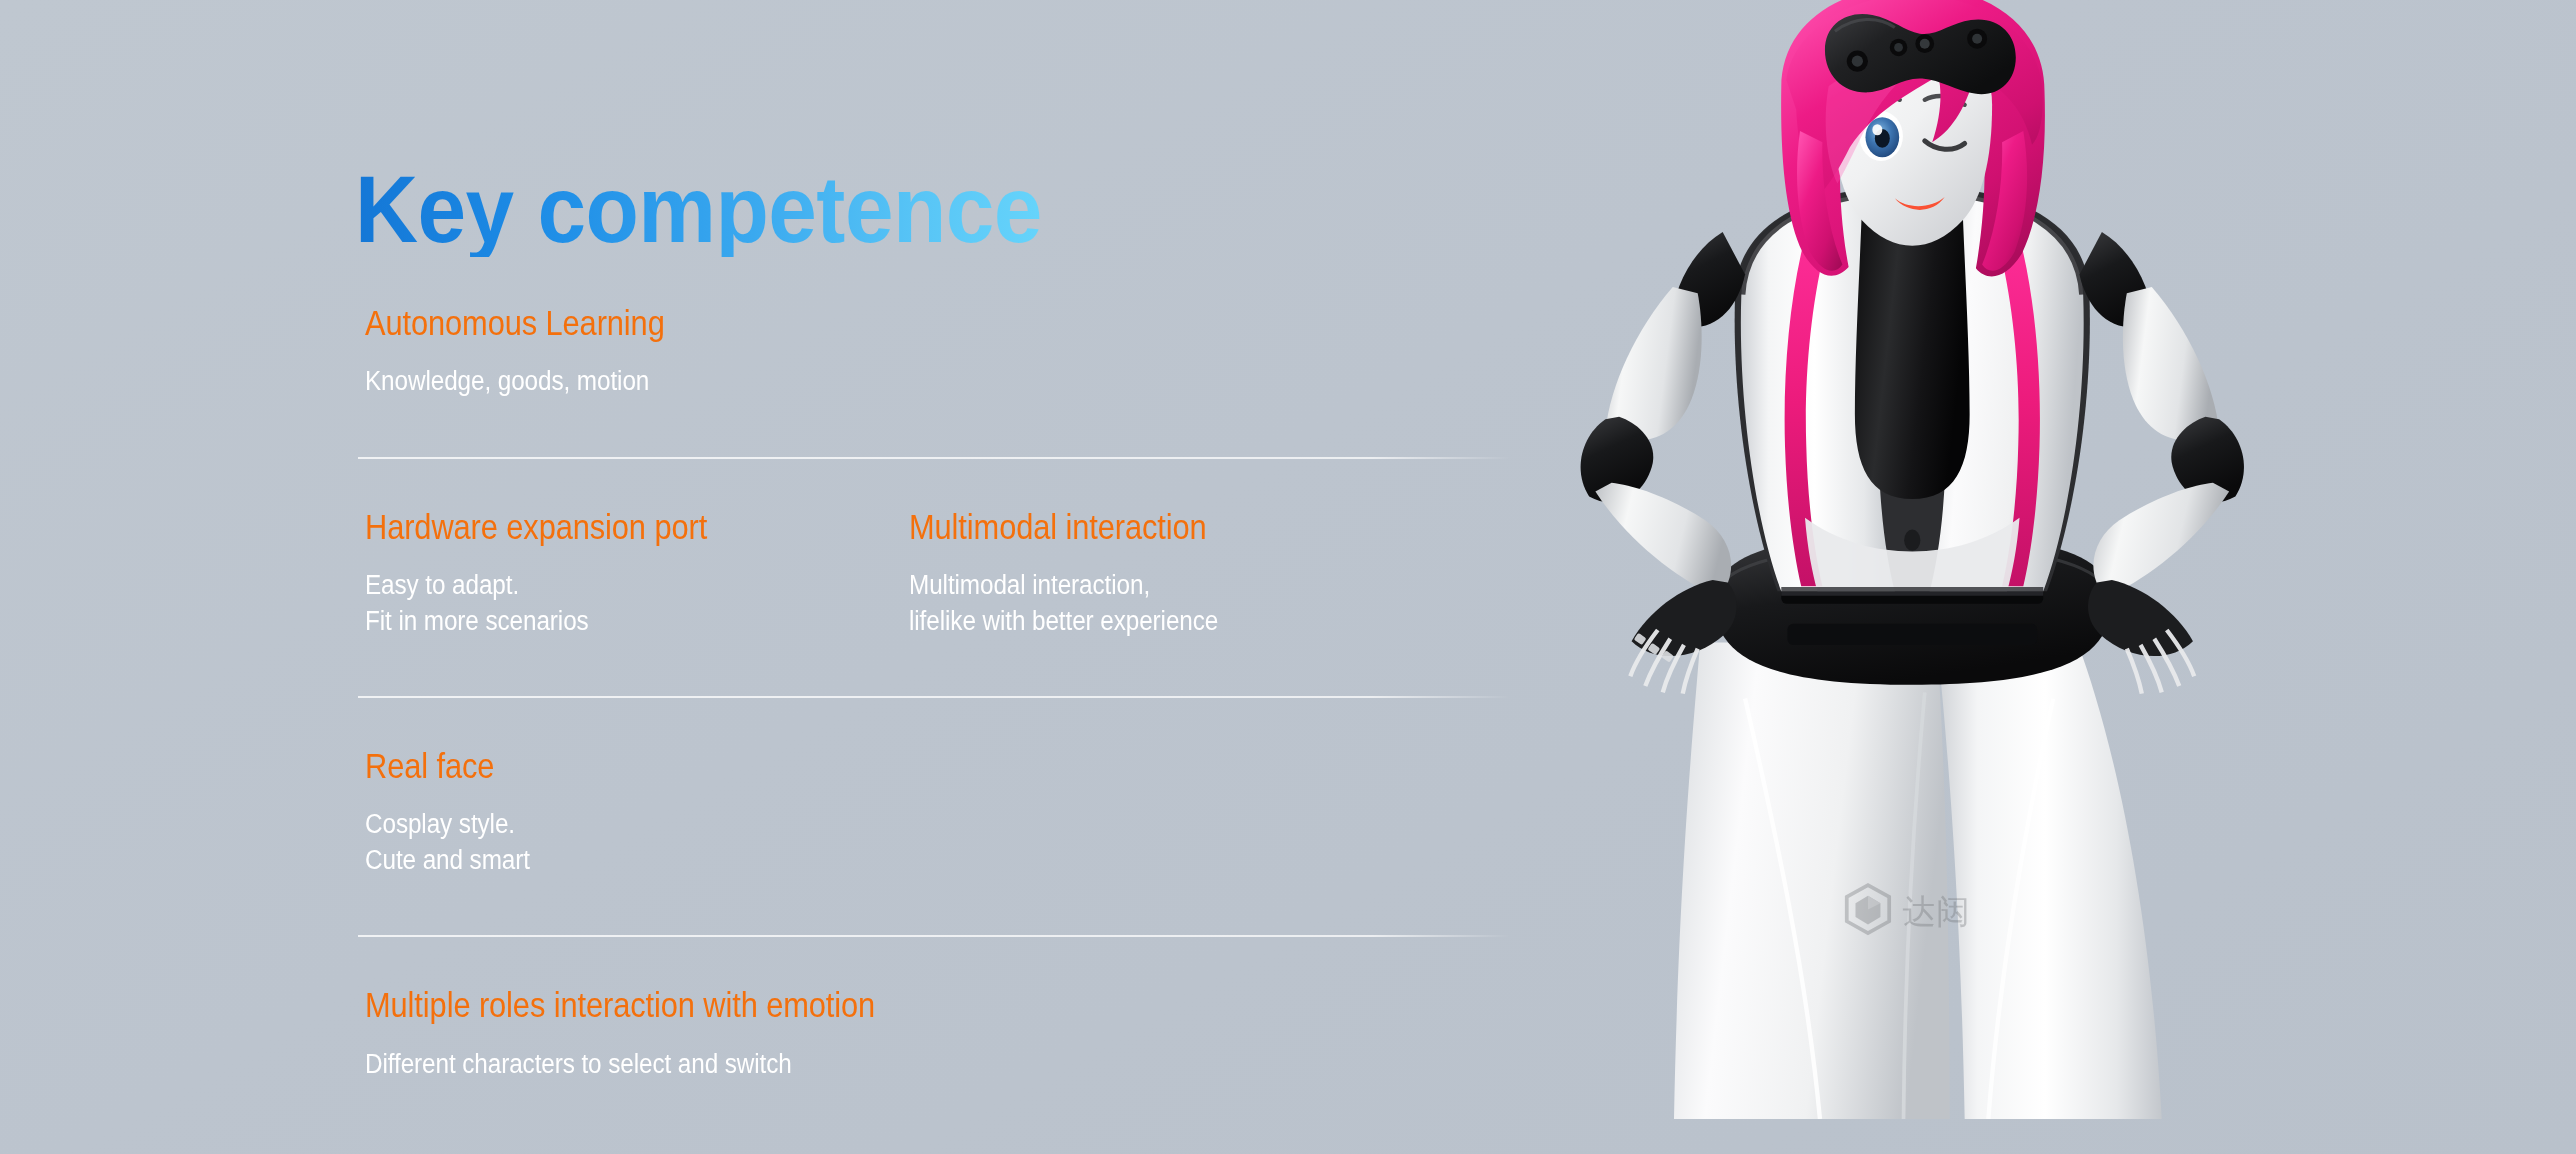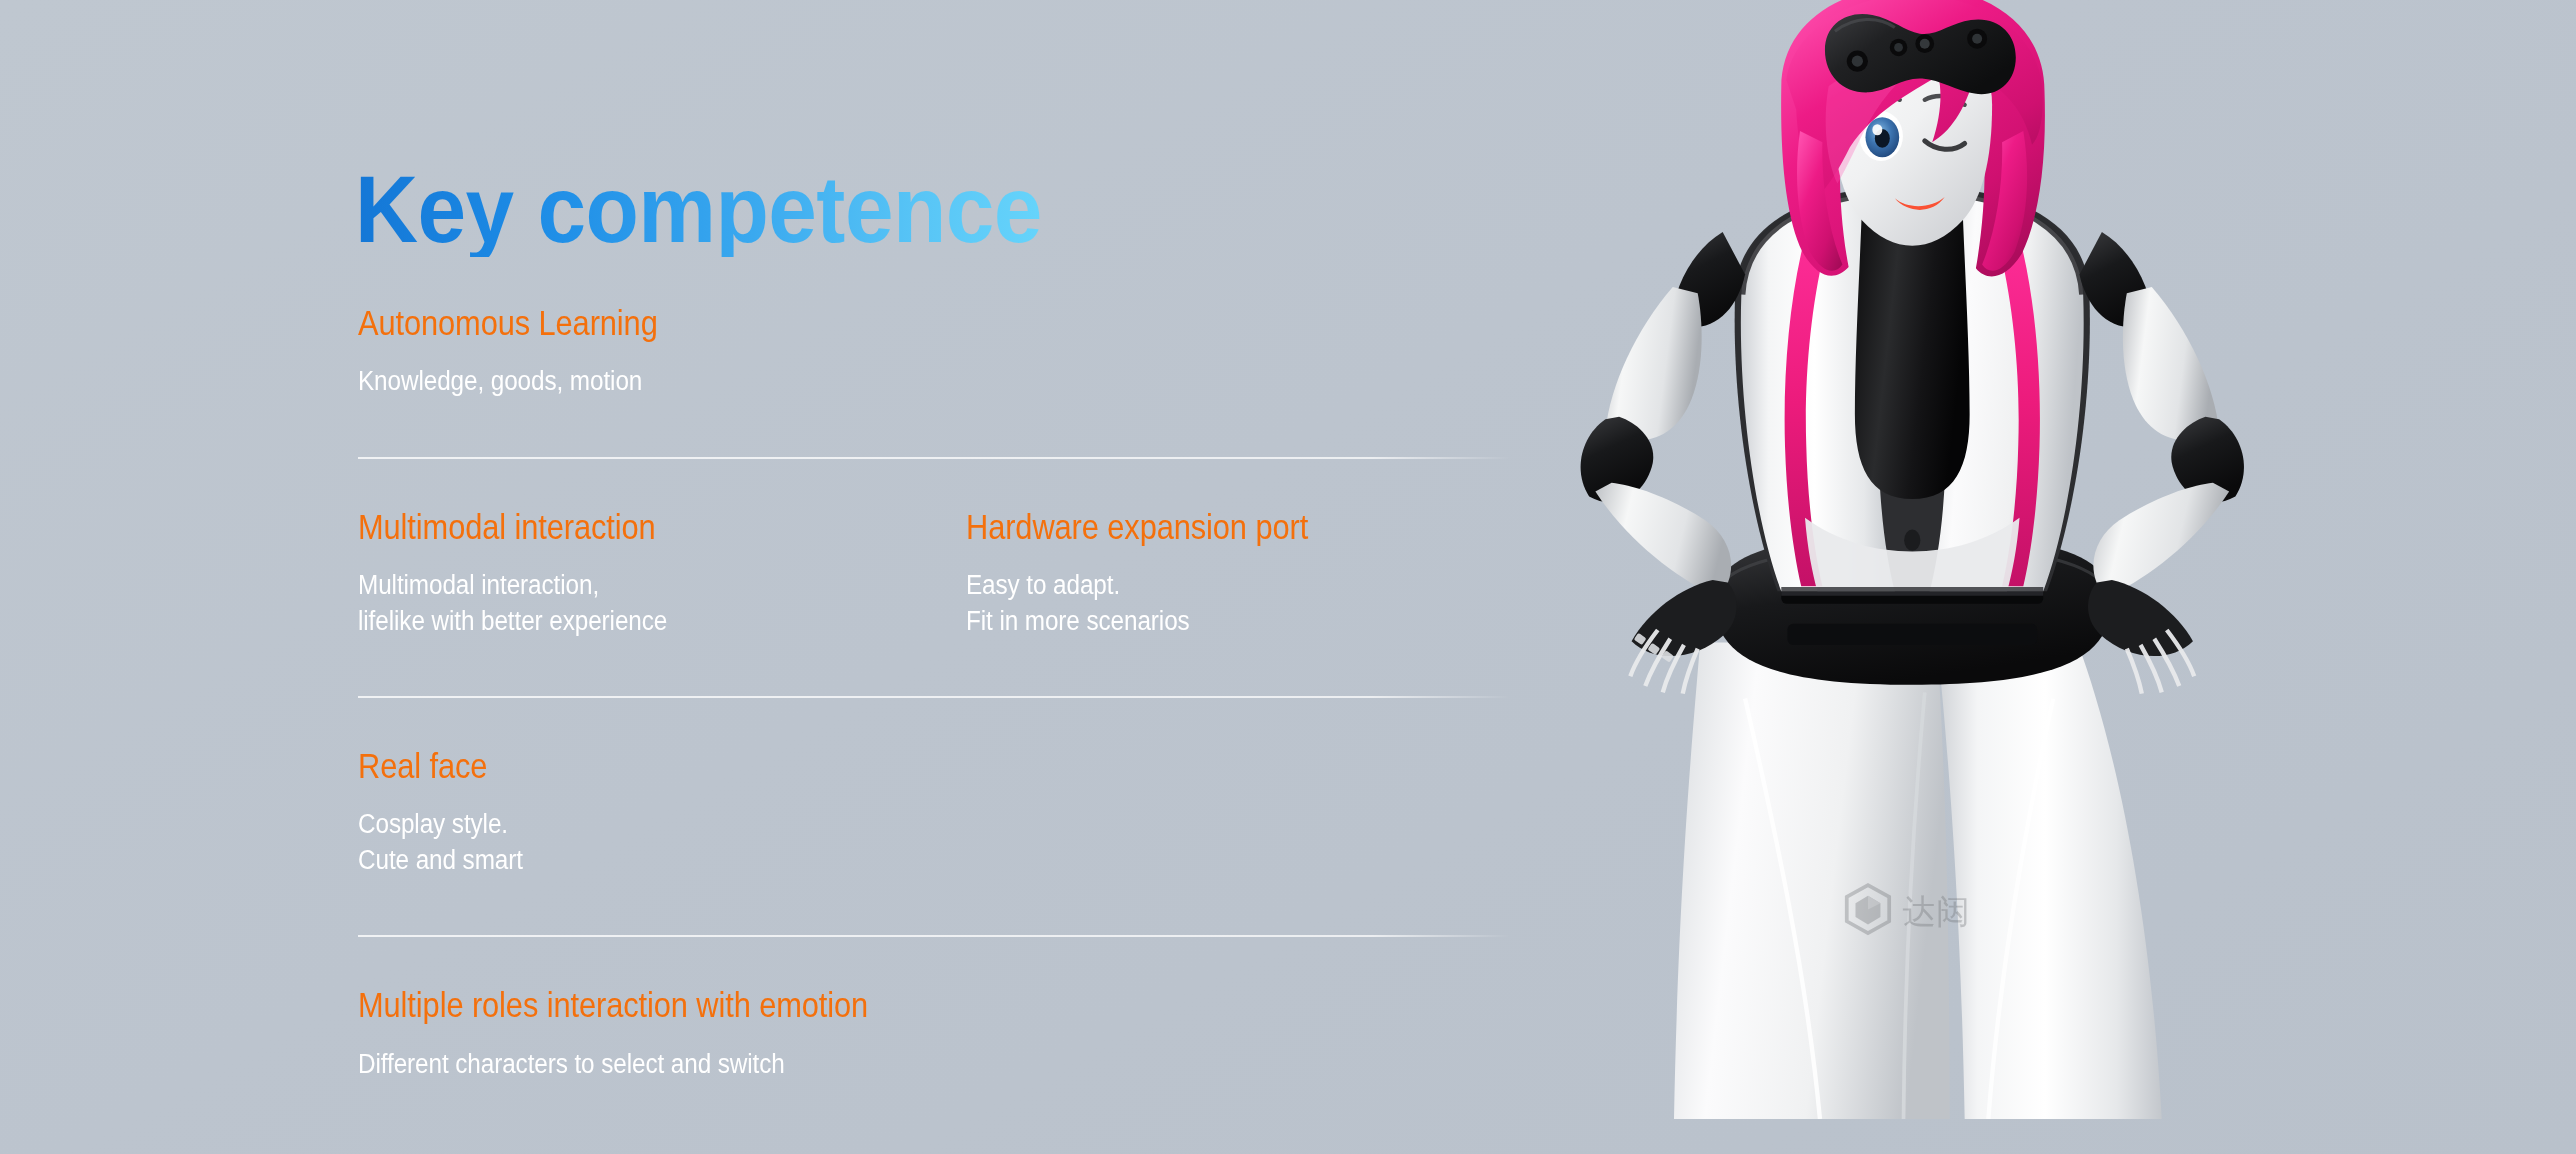--- a/index.html
+++ b/index.html
@@ -42,20 +42,21 @@
     left: 358px;
     top: 303px;
     width: 1152px;
   }
   .frow {
     position: relative;
     display: flex;
   }
   .frow .cell {
     box-sizing: border-box;
+    margin-left: 7px;
   }
   .frow .cell.col1 { width: 544px; }
   .frow .cell.col2 { width: 608px; }
 
   .f-title {
     color: #f4700c;
     font-size: 35px;
     line-height: 1.12;
     font-weight: 400;
     letter-spacing: -0.1px;
@@ -111,29 +112,29 @@
         <div class="f-title">Autonomous Learning</div>
         <div class="f-desc">Knowledge, goods, motion</div>
       </div>
     </div>
 
     <div class="row-gap-1"></div>
     <div class="divider"></div>
     <div class="after-div"></div>
 
     <div class="frow">
+      <div class="cell col1">
+        <div class="f-title">Hardware expansion port</div>
+        <div class="f-desc">Easy to adapt.
+Fit in more scenarios</div>
+      </div>
       <div class="cell col2">
         <div class="f-title">Multimodal interaction</div>
         <div class="f-desc">Multimodal interaction,
 lifelike with better experience</div>
-      </div>
-      <div class="cell col1">
-        <div class="f-title">Hardware expansion port</div>
-        <div class="f-desc">Easy to adapt.
-Fit in more scenarios</div>
       </div>
     </div>
 
     <div class="row-gap-1"></div>
     <div class="divider"></div>
     <div class="after-div"></div>
 
     <div class="frow">
       <div class="cell col1">
         <div class="f-title">Real face</div>

